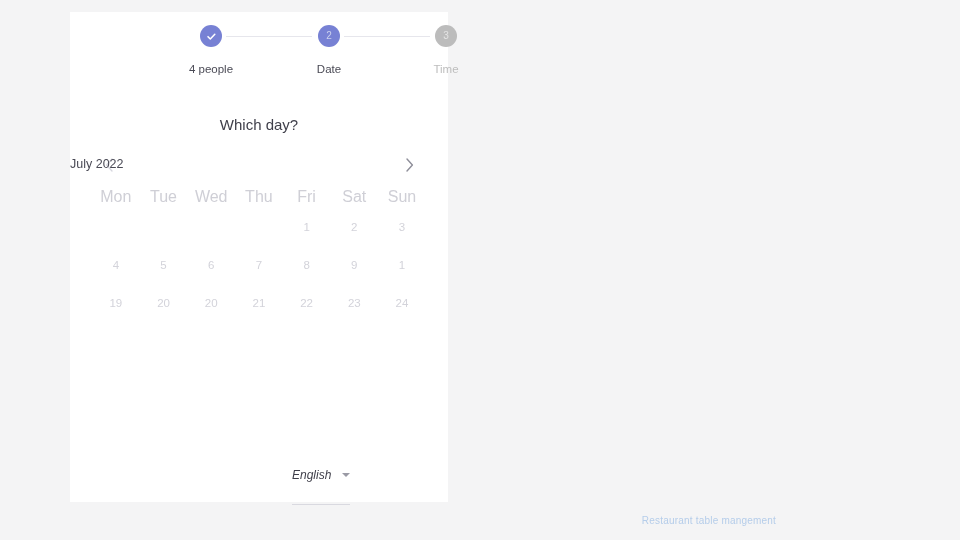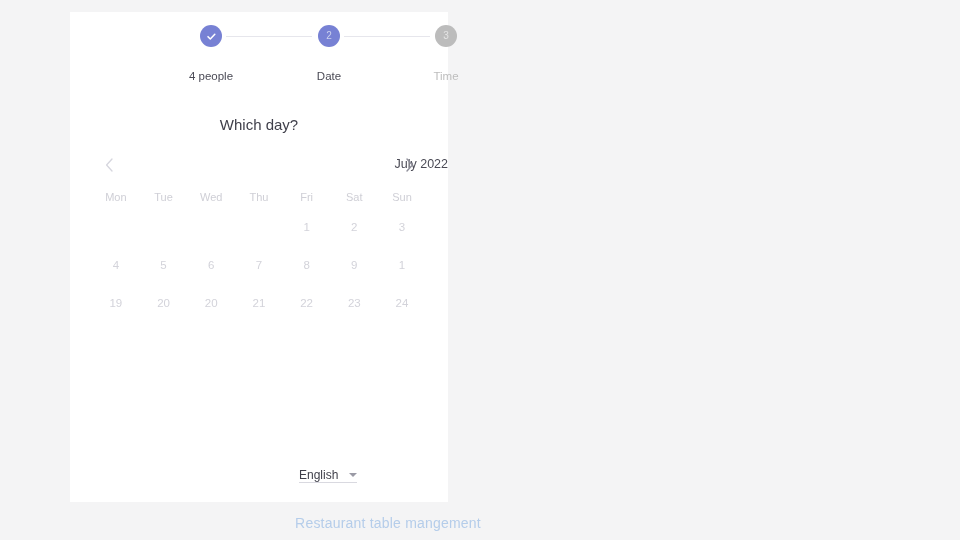--- a/index.html
+++ b/index.html
@@ -58,21 +58,21 @@
   }
   .step-circle.current {
     background: #7781d4;
     color: #ccd1ee;
   }
   .step-circle.upcoming {
     background: #bcbcbc;
     color: #e4e4e4;
   }
   .step-label {
-    margin-top: 23px;
+    margin-top: 16px;
     font-size: 11.5px;
     color: #4a4a55;
   }
   .step-label.muted {
     color: #bdbdbd;
   }
   .step-line {
     position: absolute;
     top: 11px;
     height: 1px;
@@ -102,21 +102,21 @@
     top: 142px;
     left: 0;
     width: 378px;
     height: 24px;
   }
   #month-label {
     position: absolute;
     left: 0;
     top: 3px;
     width: 378px;
-    text-align: right;
+    text-align: left;
     font-size: 12.5px;
     color: #4a4a55;
   }
   .nav-arrow {
     position: absolute;
     top: 0;
     width: 22px;
     height: 22px;
     display: flex;
     align-items: center;
@@ -142,21 +142,21 @@
   .cal-cell {
     width: 47.7px;
     display: flex;
     align-items: center;
     justify-content: center;
     font-size: 11px;
     box-sizing: border-box;
   }
   .weekday {
     color: #cfcfd6;
-    font-size: 11px;
+    font-size: 16px;
   }
   .day {
     font-size: 11.5px;
   }
   .day .inner {
     width: 29px;
     height: 29px;
     border-radius: 50%;
     display: flex;
     align-items: center;
@@ -168,50 +168,51 @@
     background: #3f44c4;
     color: #ffffff;
     font-weight: 700;
     cursor: pointer;
   }
   .day.empty .inner { color: transparent; }
 
   
   #language-select {
     position: absolute;
-    left: 229px;
+    left: 222px;
     top: 456px;
     width: 58px;
-    padding-bottom: 0;
+    padding-bottom: 22px;
     border-bottom: 1px solid #d9d9e0;
     display: flex;
     align-items: center;
     justify-content: space-between;
     cursor: pointer;
+    font-style: italic;
   }
   #language-value {
     font-size: 12px;
     color: #3f3f4a;
   }
   #language-caret {
     width: 0;
     height: 0;
     border-left: 4px solid transparent;
     border-right: 4px solid transparent;
     border-top: 4px solid #9a9aa5;
   }
 
   
   #app-footer {
     position: absolute;
     left: 0;
     top: 515px;
     width: 776px;
-    text-align: center;
-    font-size: 14px;
+    text-align: right;
+    font-size: 10px;
     letter-spacing: 0.2px;
     color: #b5cdea;
   }
 </style>
 </head>
 <body>
 
 <div id="booking-card">
 
   <div id="stepper">

